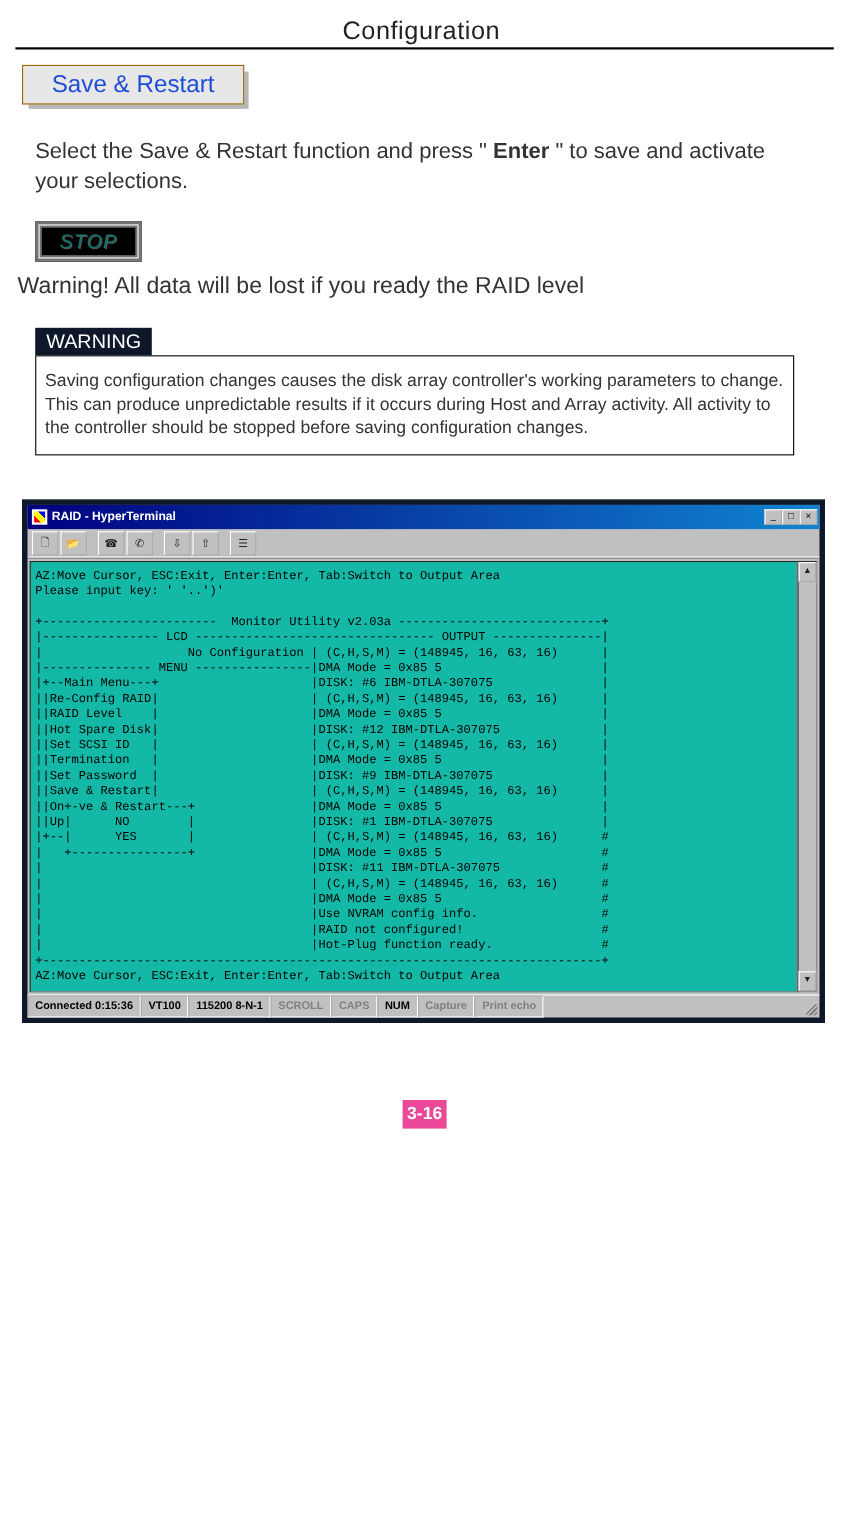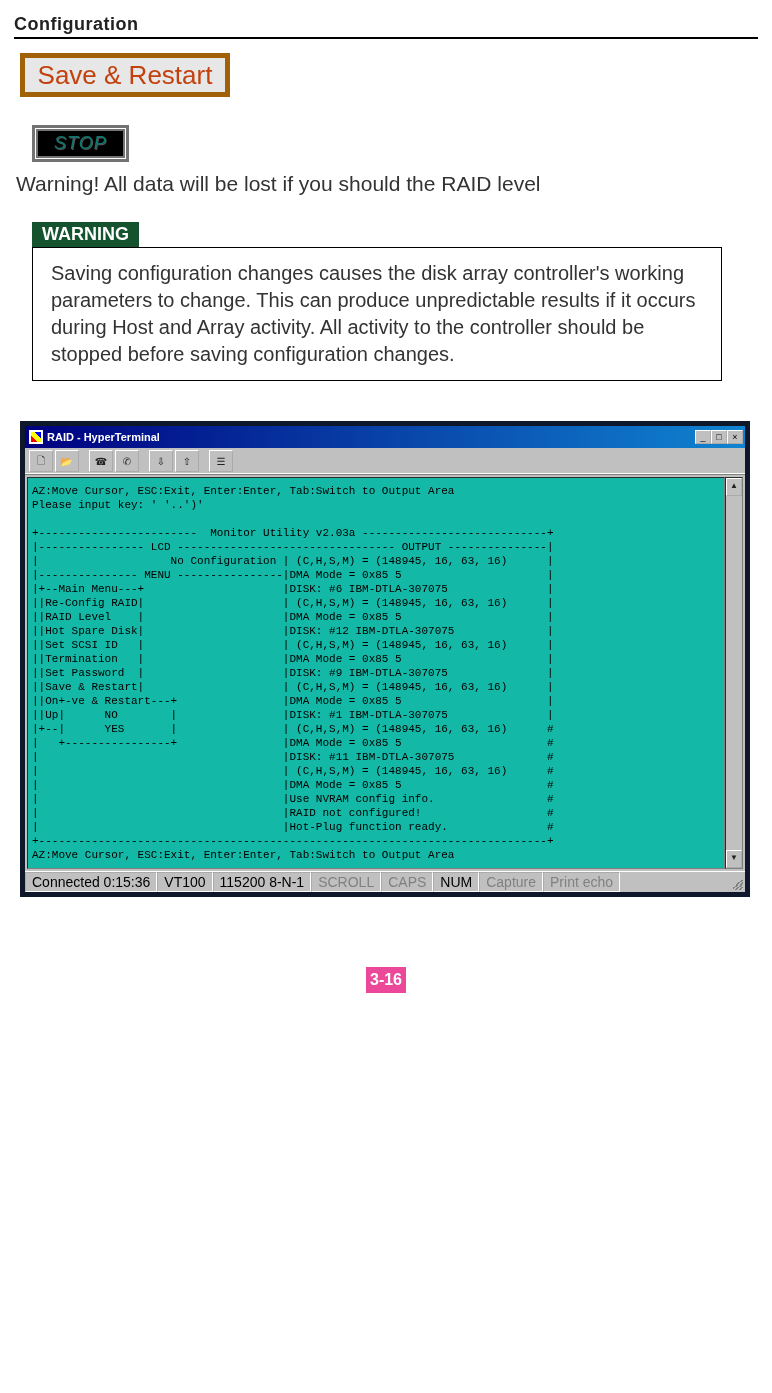--- a/index.html
+++ b/index.html
@@ -7,23 +7,23 @@
     padding: 0;
     font-family: "Century Gothic", "Avant Garde", sans-serif;
     background: #fff;
     color: #222;
     width: 772px;
   }
   .page {
     padding: 10px 14px 40px 14px;
   }
   .header-title {
-    text-align: left;
-    font-size: 18px;
-    font-weight: 700;
+    text-align: center;
+    font-size: 23px;
+    font-weight: 400;
     letter-spacing: 0.5px;
     margin: 4px 6px 2px 0;
   }
   .header-rule {
     border: none;
     border-top: 2px solid #000;
     margin: 0 0 14px 0;
   }
   .section-title-wrap {
     position: relative;
@@ -39,26 +39,26 @@
     height: 34px;
     background: #b7b7b7;
   }
   .section-title {
     position: absolute;
     left: 0;
     top: 0;
     width: 200px;
     height: 34px;
     background: #e7e7e7;
-    border: 5px solid #a16207;
-    font-size: 26px;
+    border: 1px solid #a16207;
+    font-size: 22px;
     font-weight: 400;
     text-align: center;
     line-height: 34px;
-    color: #c2410c;
+    color: #1d4ed8;
   }
   .body-text {
     font-size: 20px;
     line-height: 1.35;
     margin: 0 24px 16px 18px;
     color: #333;
   }
   .body-text .bold {
     font-weight: 700;
   }
@@ -77,32 +77,31 @@
     text-shadow: 1px 1px 0 #555;
     font-style: italic;
   }
   .warning-line {
     font-size: 21px;
     margin: 6px 6px 26px 2px;
     color: #333;
   }
   .warning-badge {
     display: inline-block;
-    background: #14532d;
+    background: #0f172a;
     color: #fff;
     font-size: 18px;
     padding: 2px 10px;
     margin: 0 0 0 18px;
-    font-weight: bold;
   }
   .warning-box {
     border: 1px solid #000;
     margin: 0 36px 0 18px;
-    padding: 12px 18px;
-    font-size: 20px;
+    padding: 12px 8px;
+    font-size: 16px;
     line-height: 1.35;
     color: #333;
   }
   
   .win {
     border: 5px solid #0f172a;
     margin: 40px 8px 0 6px;
     background: #c0c0c0;
     font-family: "MS Sans Serif", Tahoma, Arial, sans-serif;
     font-size: 11px;
@@ -201,25 +200,26 @@
   .scrollbar .arrow{
     height:16px;
     background:#c0c0c0;
     border:1px outset #fff;
     font-size:8px;
     text-align:center;
     line-height:14px;
   }
   .statusbar{
     display:flex;
-    font-size:14px;
+    font-size:10px;
     color:#000;
     border-top:1px solid #fff;
     height:20px;
     align-items:stretch;
+    font-weight:bold;
   }
   .statusbar .cell{
     border:1px inset #fff;
     padding:2px 6px;
     display:flex;
     align-items:center;
   }
   .statusbar .disabled{ color:#808080; }
   .statusbar .grip{
     margin-left:auto;
@@ -253,24 +253,27 @@
 <div class="page">
 
   <div class="header-title">Configuration</div>
   <hr class="header-rule">
 
   <div class="section-title-wrap">
     <div class="section-title-shadow"></div>
     <div class="section-title">Save &amp; Restart</div>
   </div>
 
+  <p class="body-text">
+    <span>Select the Save &amp; Restart function and press " </span><span class="bold">Enter</span><span> " to save and activate your selections.</span>
+  </p>
 
   <div class="stop-badge">STOP</div>
 
-  <div class="warning-line">Warning!  All data will be lost if you should the RAID level</div>
+  <div class="warning-line">Warning!  All data will be lost if you ready the RAID level</div>
 
   <div class="warning-badge">WARNING</div>
   <div class="warning-box">Saving configuration changes causes the disk array controller's working parameters to change. This can produce unpredictable results if it occurs during Host and Array activity. All activity to the controller should be stopped before saving configuration changes.</div>
 
   
   <div class="win">
     <div class="win-titlebar">
       <span class="icon"></span>
       <span class="title-text">RAID - HyperTerminal</span>
       <div class="win-ctl">

